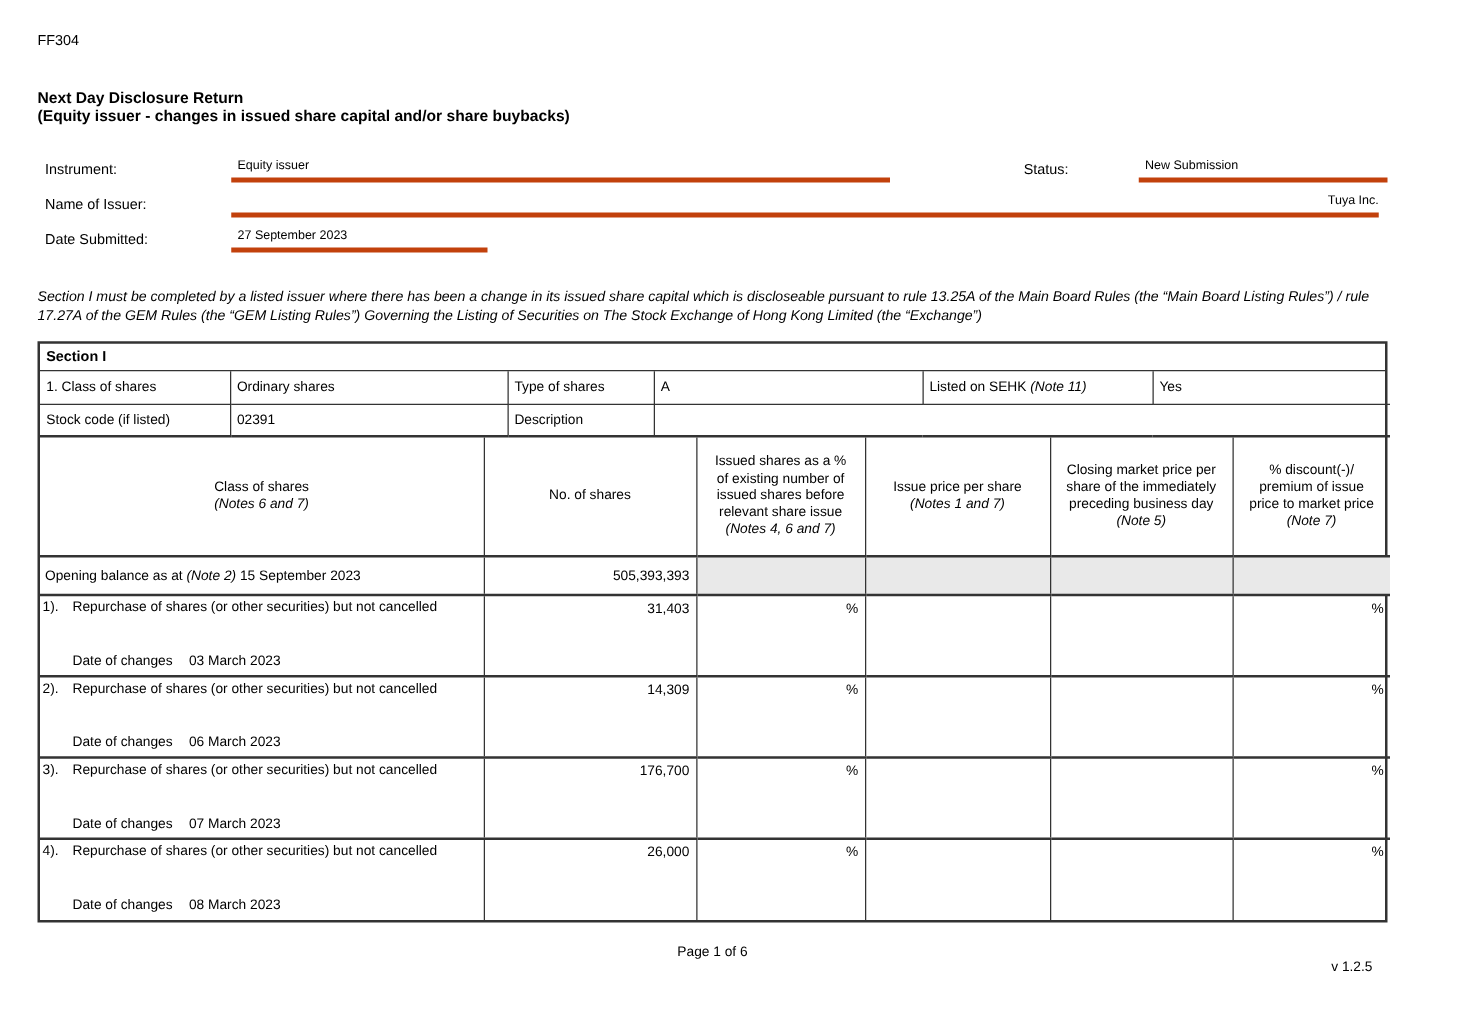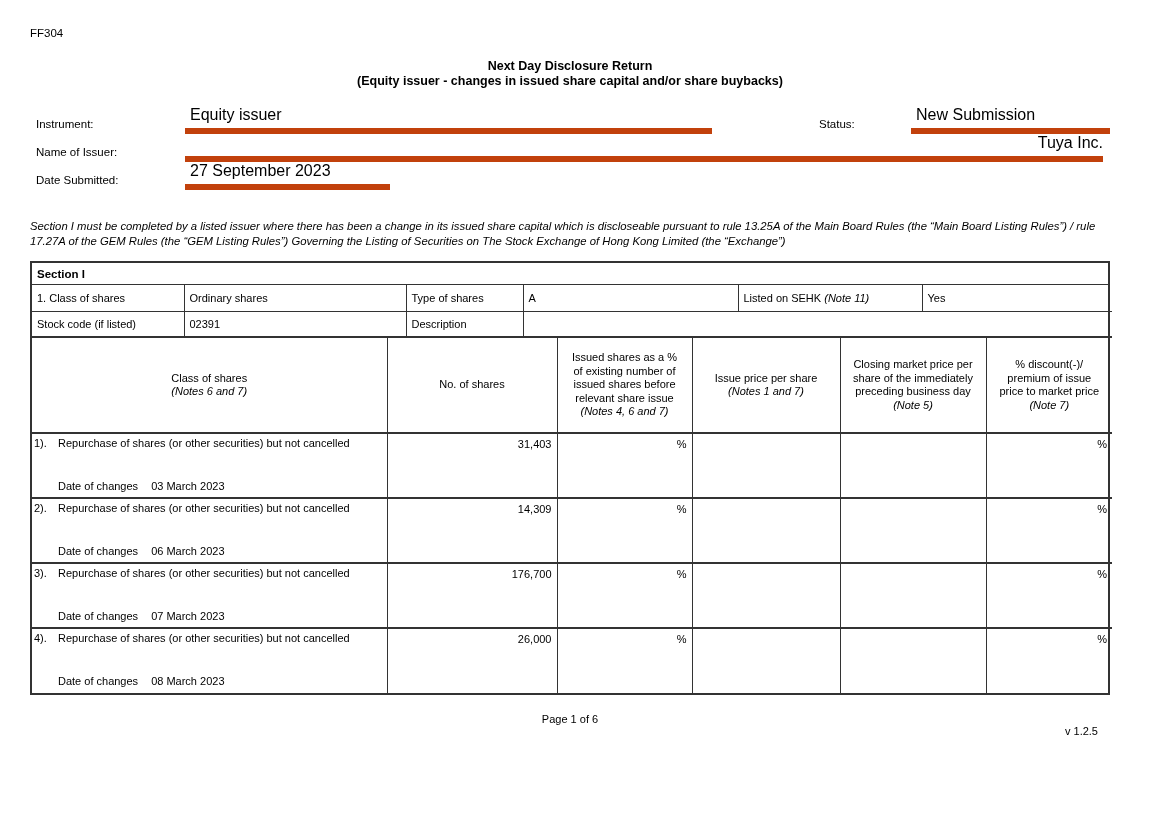--- a/index.html
+++ b/index.html
@@ -12,30 +12,30 @@
   }
   .content { width: 1080px; margin-left: 30px; }
 
   
   .form-code {
     padding-top: 27px;
     text-align: left;
     font-size: 11.5px;
     padding-right: 8px;
   }
-  .title-block { margin-top: 20px; text-align: center; }
+  .title-block { margin-top: 32px; text-align: left; }
   .title-block div { font-weight: bold; font-size: 12.5px; line-height: 15px; }
 
   
   .fields { margin-top: 17px; }
   .field-row { display: flex; height: 28px; align-items: flex-end; }
   .f-label { width: 155px; padding-left: 6px; font-size: 11.5px; padding-bottom: 4px; }
   .f-value {
-    border-bottom: 6px solid #c2410c;
-    font-size: 16px;
+    border-bottom: 4px solid #c2410c;
+    font-size: 10px;
     padding: 0 0 4px 5px;
   }
   .v-instrument { width: 527px; }
   .v-issuer { width: 918px; text-align: right; }
   .v-date { width: 205px; }
   .status-group { margin-left: auto; display: flex; align-items: flex-end; }
   .status-group .f-label { width: 98px; }
   .v-status { width: 199px; }
 
   
@@ -198,20 +198,32 @@
           <div class="it">(Note 5)</div>
         </td>
         <td>
           <div class="pre">% discount(-)/
 premium of issue
 price to market price</div>
           <div class="it">(Note 7)</div>
         </td>
       </tr>
 
+      <tr class="opening">
+        <td class="ob-label">
+          <span>Opening balance as at</span>
+          <span class="it">(Note 2)</span>
+          <span>15 September 2023</span>
+        </td>
+        <td class="num">505,393,393</td>
+        <td class="shaded"></td>
+        <td class="shaded"></td>
+        <td class="shaded"></td>
+        <td class="shaded"></td>
+      </tr>
 
       <tr class="drow">
         <td class="cell-desc">
           <div class="row-flex">
             <div class="desc-top">
               <span class="row-num">1).</span>
               <span class="row-desc">Repurchase of shares (or other securities) but not cancelled</span>
             </div>
             <div class="date-line">
               <span>Date of changes</span><span class="date-val">03 March 2023</span>

